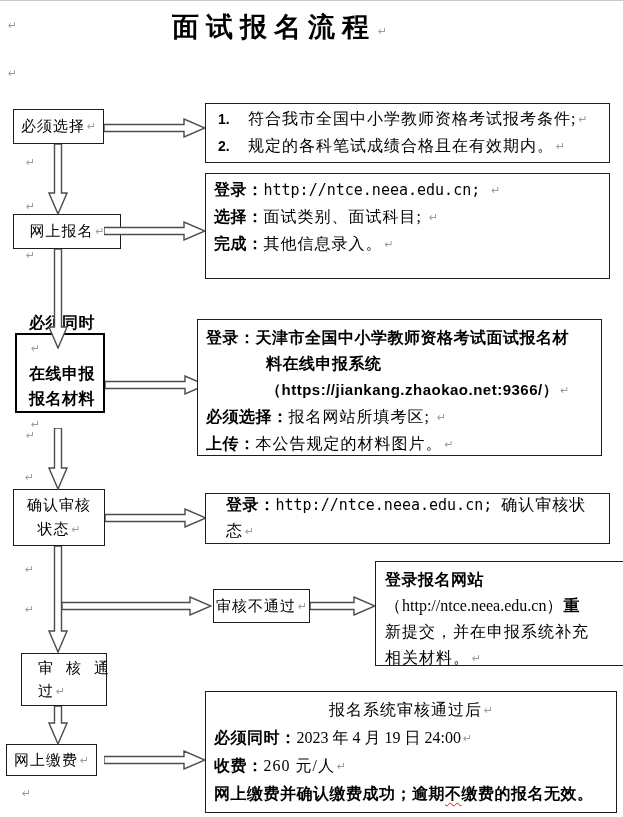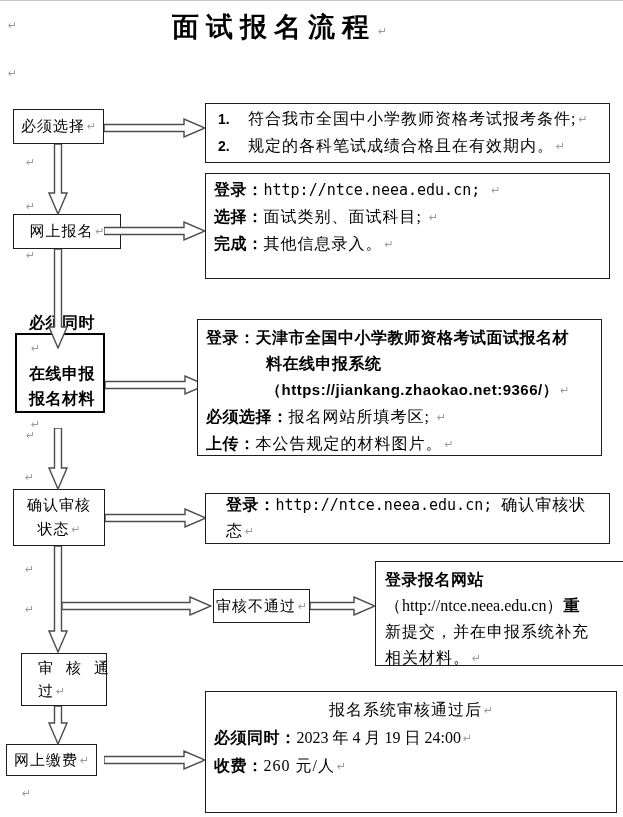--- a/index.html
+++ b/index.html
@@ -167,15 +167,16 @@
     <div class="bsans">登录报名网站</div>
     <div><span>（</span><span class="surl">http://ntce.neea.edu.cn</span><span>）</span><span class="bsans">重</span></div>
     <div>新提交，并在申报系统补充</div>
     <div><span>相关材料。</span><span class="pmark">↵</span></div>
   </div>
 
   <div class="rbox r6">
     <div class="center"><span>报名系统审核通过后</span><span class="pmark">↵</span></div>
     <div><span class="lbl">必须同时：</span><span class="surl">2023 年 4 月 19 日 24:00</span><span class="pmark">↵</span></div>
     <div><span class="lbl">收费：</span><span>260 元/人</span><span class="pmark">↵</span></div>
+    <div class="bsans"><span>网上缴费并确认缴费成功；逾期</span><span class="sq">不</span><span>缴费的报名无效。</span></div>
   </div>
 
 </div>
 
 </body></html>

